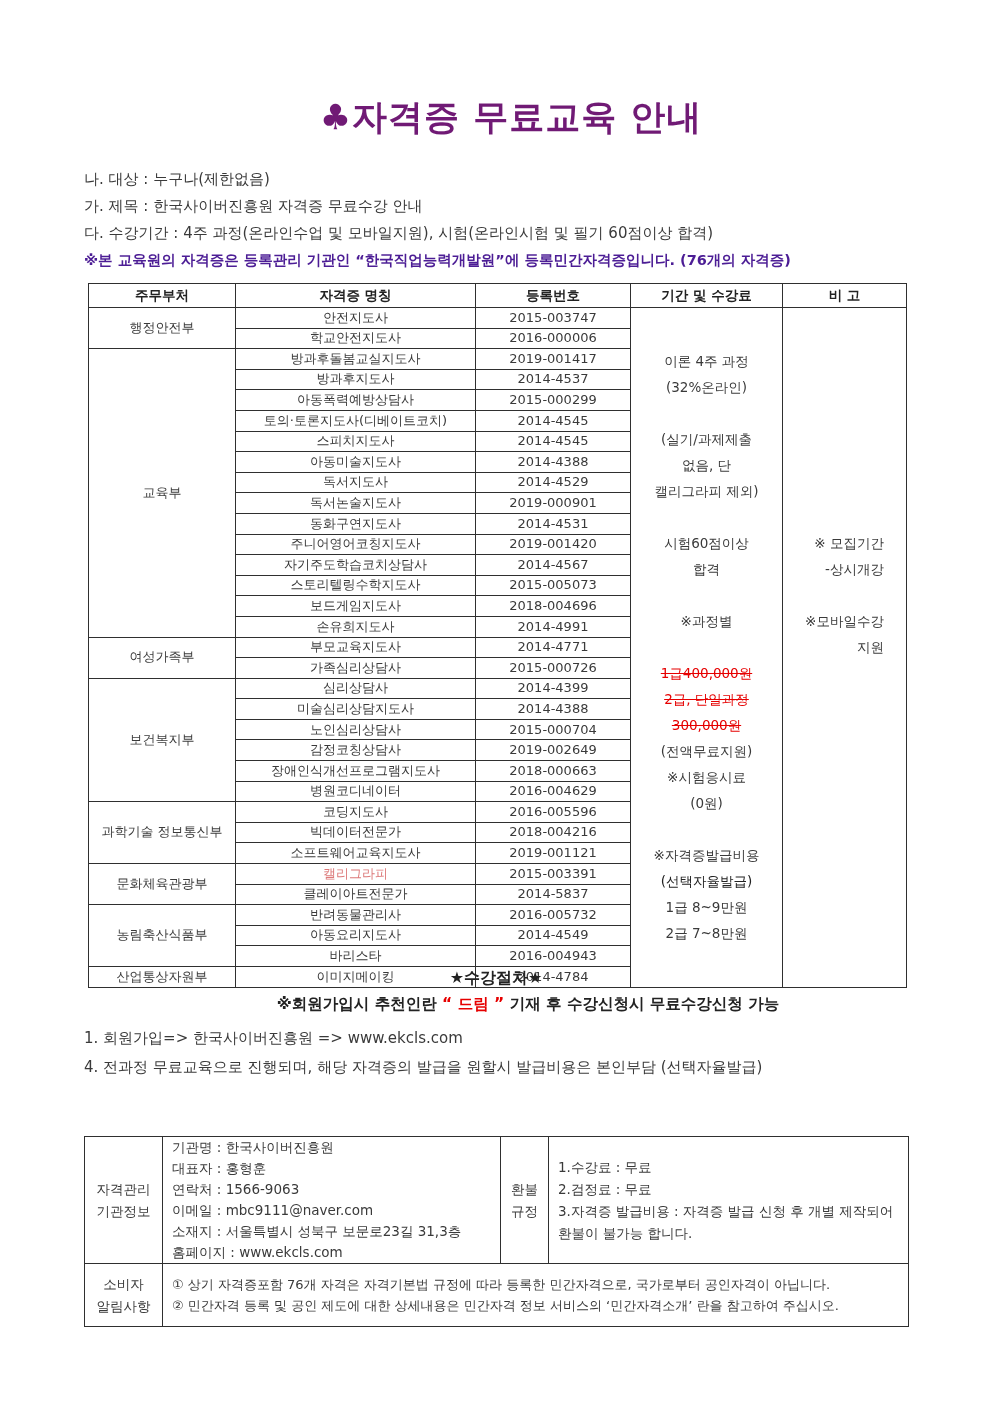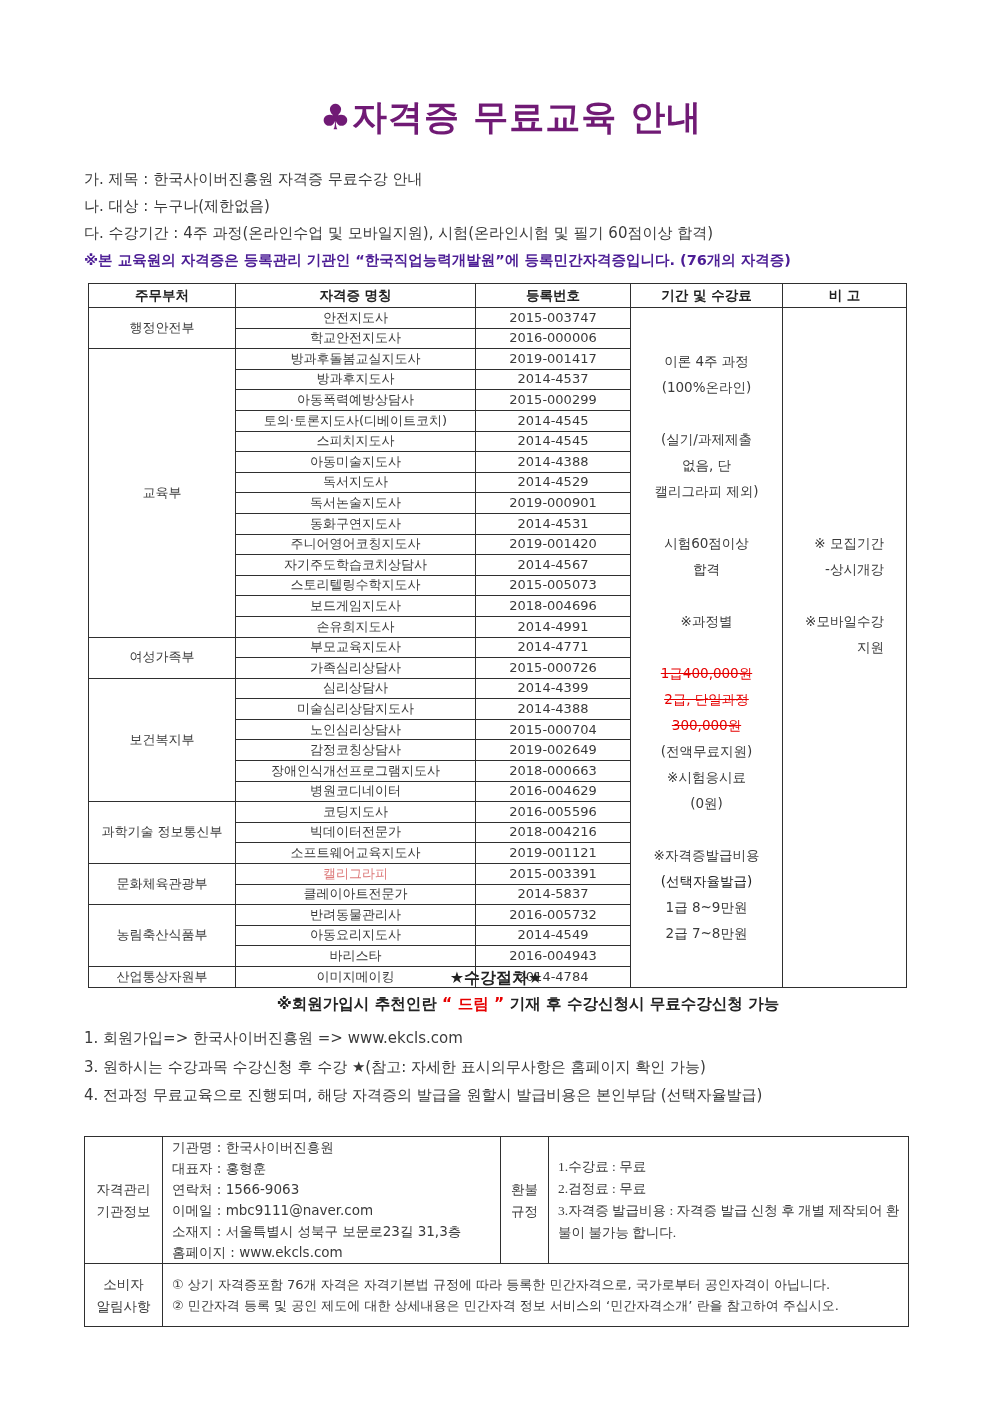--- a/index.html
+++ b/index.html
@@ -43,32 +43,32 @@
 
   
   .info-table {
     position:absolute; left:84px; top:1136px; width:824px;
     border-collapse:collapse; table-layout:fixed; font-size:13.5px; color:#3a3a3a;
   }
   .info-table td { border:1px solid #2f2f2f; vertical-align:middle; padding:0; }
   .label-cell { text-align:center; white-space:pre-line; line-height:22px; }
   .org-info-cell { height:126px;margin-left:46px; }
   .org-info-cell .iline { line-height:21px; padding-left:9px; }
-  .refund-cell .iline { line-height:22px; padding-left:9px; padding-right:6px;font-family:Liberation Serif, serif; }
+  .refund-cell .iline { line-height:22px; padding-left:9px; padding-right:6px; }
   .consumer-cell { height:62px; }
   .consumer-cell .iline { line-height:21px; padding-left:9px; font-size:13px; }
 </style>
 </head>
 <body>
 
 <div class="doc-title">♣자격증 무료교육 안내</div>
 
 <div class="intro">
+  <div>나. 대상 : 누구나(제한없음)</div>
   <div>가. 제목 : 한국사이버진흥원 자격증 무료수강 안내</div>
-  <div>나. 대상 : 누구나(제한없음)</div>
   <div>다. 수강기간 : 4주 과정(온라인수업 및 모바일지원), 시험(온라인시험 및 필기 60점이상 합격)</div>
   <div class="note-line">※본 교육원의 자격증은 등록관리 기관인 “한국직업능력개발원”에 등록민간자격증입니다. (76개의 자격증)</div>
 </div>
 
 <table class="cert-table">
   <colgroup>
     <col style="width:147px">
       <col style="width:240px">
       <col style="width:155px">
       <col style="width:152px">
@@ -83,21 +83,21 @@
     <th>비 고</th>
   </tr>
 
   <tr>
     <td class="ministry" rowspan="2">행정안전부</td>
     <td>안전지도사</td>
     <td>2015-003747</td>
     <td class="fee-cell" rowspan="33">
       <div class="fee-stack">
         <div class="fline">이론 4주 과정</div>
-        <div class="fline">(100%온라인)</div>
+        <div class="fline">(32%온라인)</div>
         <div class="vgap"></div>
         <div class="fline">(실기/과제제출</div>
         <div class="fline">없음, 단</div>
         <div class="fline">캘리그라피 제외)</div>
         <div class="vgap"></div>
         <div class="fline">시험60점이상</div>
         <div class="fline">합격</div>
         <div class="vgap"></div>
         <div class="fline">※과정별</div>
         <div class="vgap"></div>
@@ -270,21 +270,20 @@
     <td>2014-4784</td>
   </tr>
 </tbody>
   </table>
 
 <div class="procedure-title">★수강절차★</div>
 <div class="procedure-subtitle"><span>※회원가입시 추천인란 </span><span class="red-bold">“ 드림 ”</span><span> 기재 후 수강신청시 무료수강신청 가능</span></div>
 
 <div class="steps">
   <div>1. 회원가입=&gt; 한국사이버진흥원 =&gt; www.ekcls.com</div>
-  <div>3. 원하시는 수강과목 수강신청 후 수강 ★(참고: 자세한 표시의무사항은 홈페이지 확인 가능)</div>
   <div>4. 전과정 무료교육으로 진행되며, 해당 자격증의 발급을 원할시 발급비용은 본인부담 (선택자율발급)</div>
 </div>
 
 <table class="info-table">
   <colgroup>
     <col style="width:78px">
       <col style="width:338px">
       <col style="width:48px">
       <col style="width:360px">
   </colgroup>

